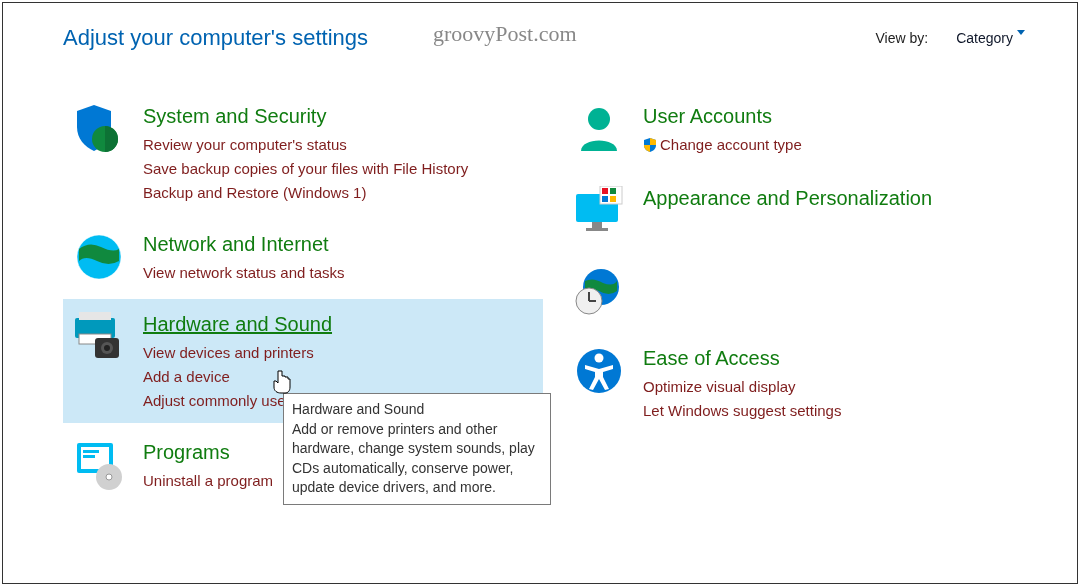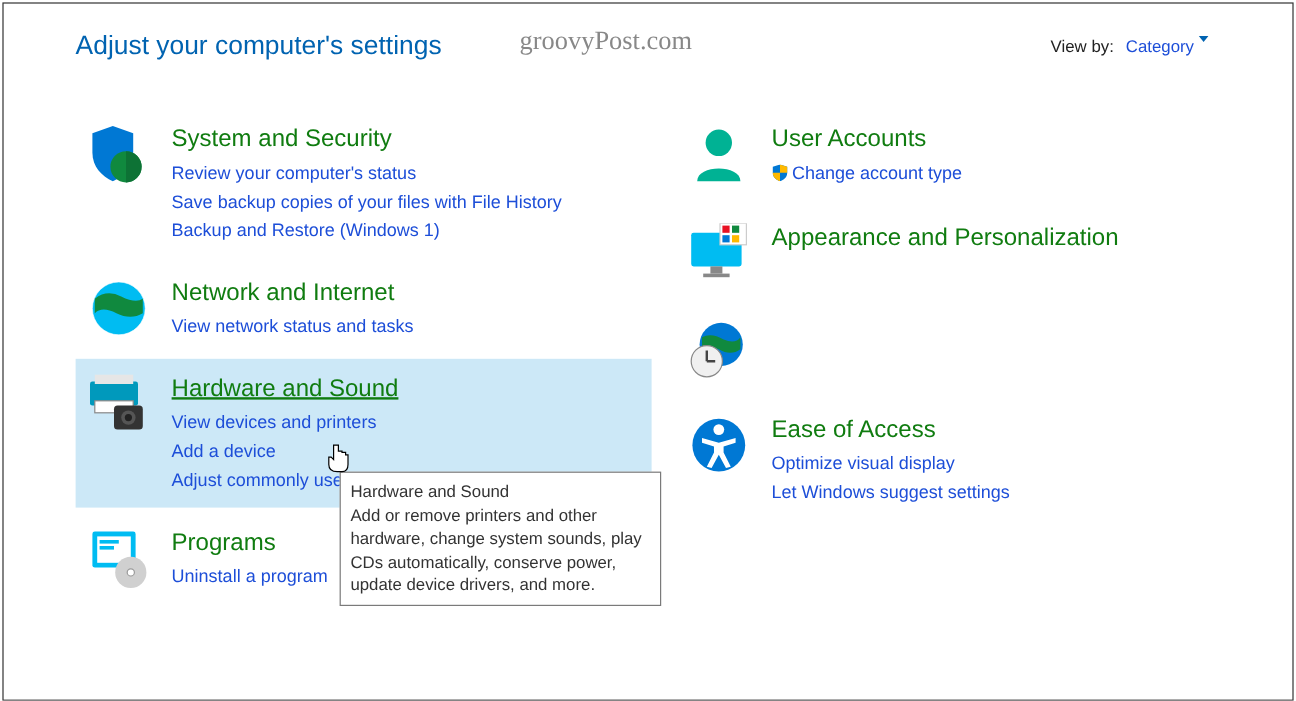--- a/index.html
+++ b/index.html
@@ -10,21 +10,21 @@
     height: 584px;
     overflow: hidden;
     font-size: 15px;
     color: #222;
   }
   .window {
     border: 1px solid #333;
     width: 1076px;
     height: 582px;
     margin: 2px;
-    padding: 22px 30px 22px 60px;
+    padding: 22px 12px 22px 60px;
     position: relative;
     background: #fff;
   }
   .header-row {
     display: flex;
     align-items: center;
     justify-content: space-between;
     padding-right: 40px;
   }
   .title {
@@ -38,24 +38,24 @@
     top: 18px;
     font-family: Georgia, serif;
     font-size: 22px;
     color: #888;
   }
   .viewby {
     font-size: 14px;
     color: #222;
     display: flex;
     align-items: center;
-    gap: 10px;
+    gap: 28px;
   }
   .viewby-value {
-    color: #1d4ed8;
+    color: #0f172a;
     display: flex;
     gap: 4px;
   }
   .caret {
     width: 0; height: 0;
     border-left: 4px solid transparent;
     border-right: 4px solid transparent;
     border-top: 5px solid #0063b1;
   }
   .columns {
@@ -92,21 +92,21 @@
     font-size: 20px;
     color: #107c10;
     font-weight: 400;
     line-height: 1.3;
     display: inline-block;
   }
   .cat-title.underlined { text-decoration: underline; }
   .cat-links { margin-top: 4px; }
   .cat-link {
     display: block;
-    color: #1d4ed8;
+    color: #7f1d1d;
     font-size: 15px;
     line-height: 1.6;
     text-decoration: none;
   }
   .cat-link .shield {
     display: inline-block;
     vertical-align: -2px;
     margin-right: 3px;
   }
   .tooltip {

